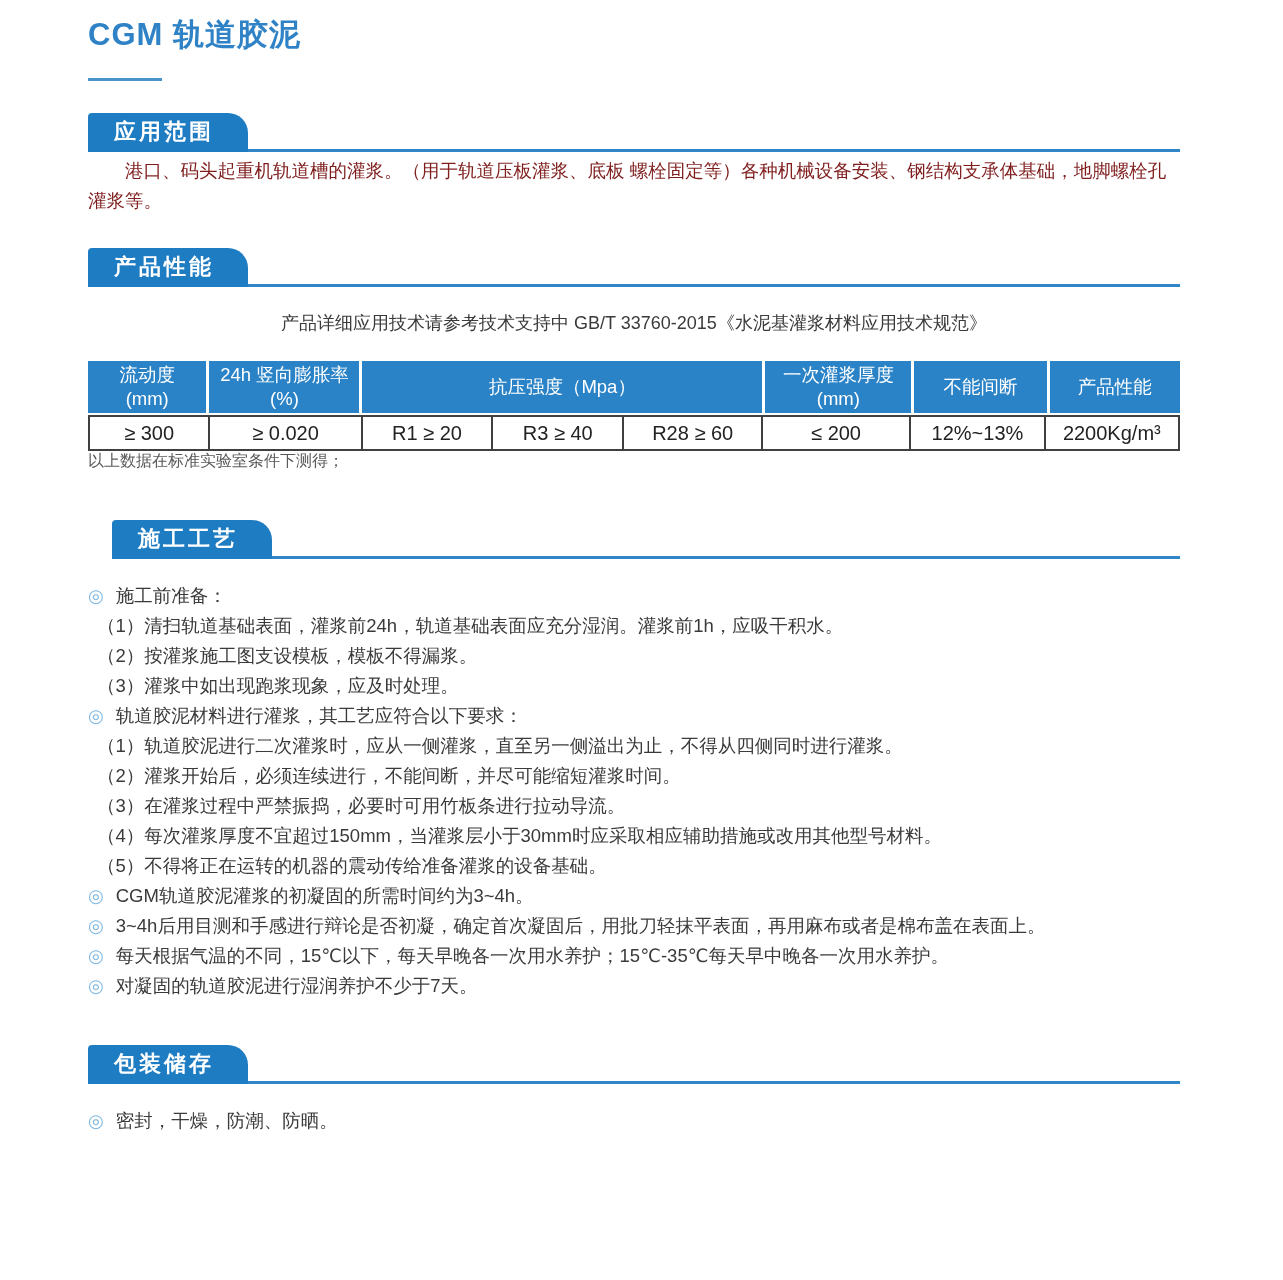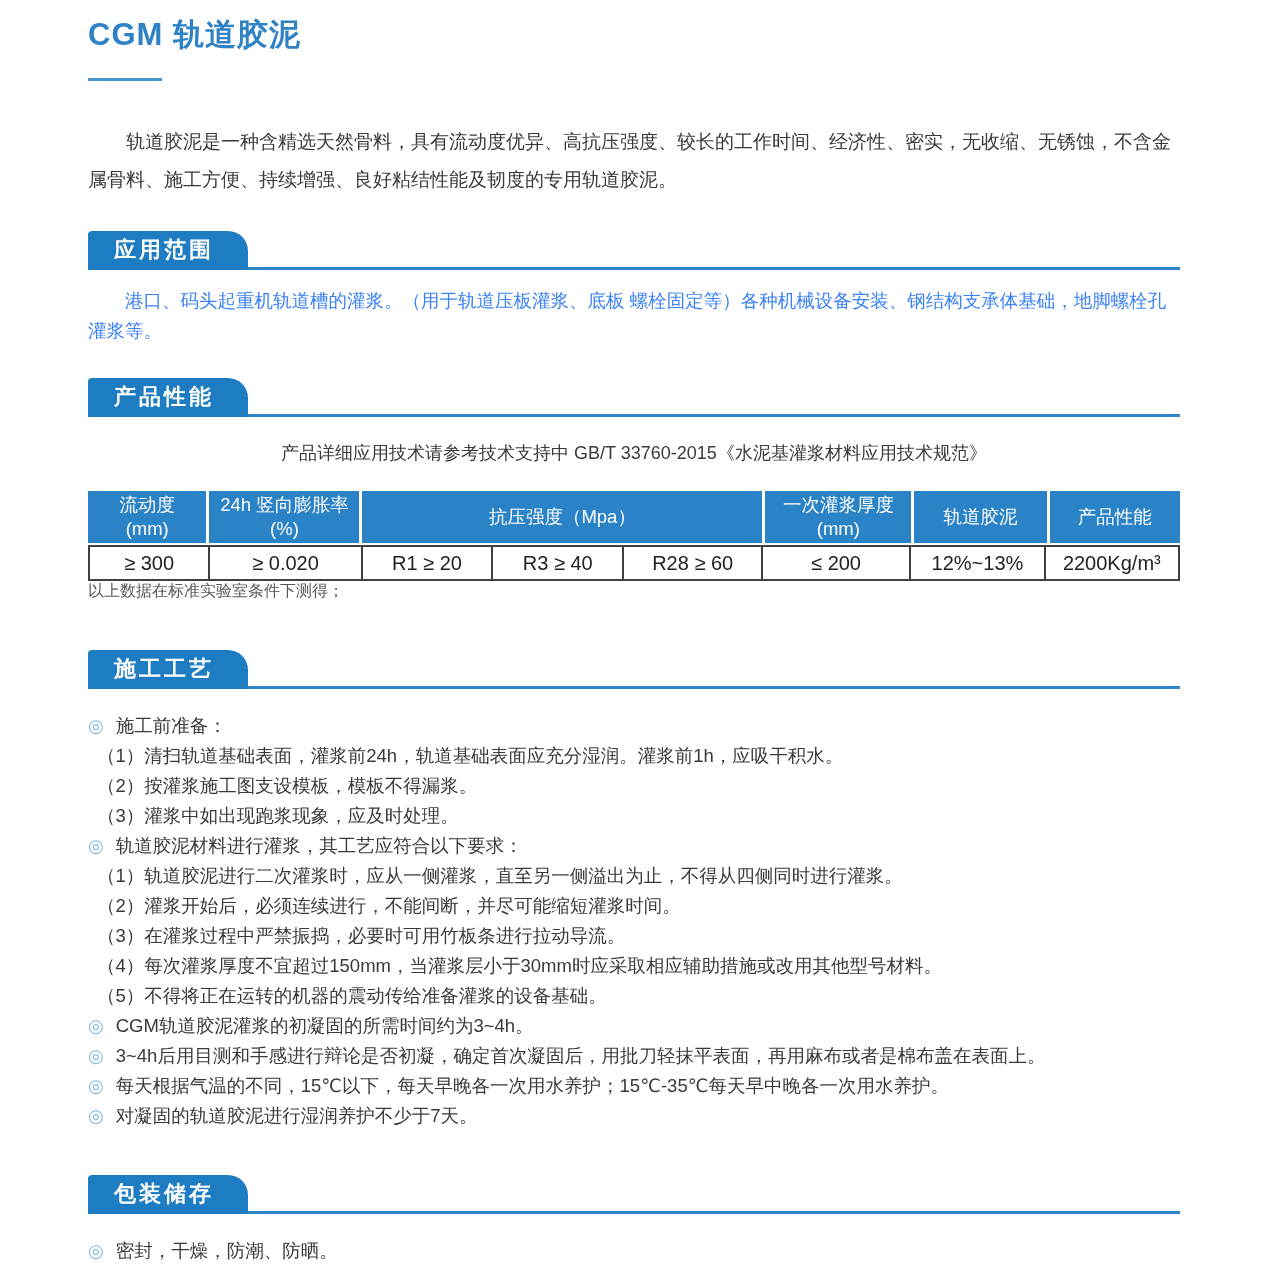--- a/index.html
+++ b/index.html
@@ -58,28 +58,28 @@
     background:#1e7cc2;
     color:#ffffff;
     font-size:22px;
     font-weight:bold;
     letter-spacing:3px;
     border-radius:4px 20px 0 0;
   }
 
   .sec-app-head   { margin-top:32px; }
   .sec-perf-head  { margin-top:32px; }
-  .sec-build-head { margin-top:48px; }
+  .sec-build-head { margin-top:48px;margin-left:24px; }
   .sec-store-head { margin-top:44px; }
 
   .app-body {
-    margin-top:16px;
+    margin-top:4px;
     font-size:18.5px;
     line-height:30px;
-    color:#3b82f6;
+    color:#7f1d1d;
     text-indent:2em;
   }
 
   .perf-note {
     margin-top:24px;
     text-align:center;
     font-size:18px;
     color:#3a3a3a;
   }
 
@@ -143,21 +143,20 @@
   .store-list li { line-height:30.5px; }
 </style>
 </head>
 <body>
 
 <div class="page">
 
   <h1 class="doc-title">CGM 轨道胶泥</h1>
   <div class="title-underline"></div>
 
-  <p class="intro">轨道胶泥是一种含精选天然骨料，具有流动度优异、高抗压强度、较长的工作时间、经济性、密实，无收缩、无锈蚀，不含金属骨料、施工方便、持续增强、良好粘结性能及韧度的专用轨道胶泥。</p>
 
   <div class="sec-head sec-app-head">
     <div class="sec-rule"></div>
     <div class="sec-badge">应用范围</div>
   </div>
   <p class="app-body">港口、码头起重机轨道槽的灌浆。（用于轨道压板灌浆、底板 螺栓固定等）各种机械设备安装、钢结构支承体基础，地脚螺栓孔灌浆等。</p>
 
   <div class="sec-head sec-perf-head">
     <div class="sec-rule"></div>
     <div class="sec-badge">产品性能</div>
@@ -166,21 +165,21 @@
 
   <div class="spec-table">
     <div class="spec-grid spec-head">
       <div class="hc">流动度
 (mm)</div>
       <div class="hc">24h 竖向膨胀率
 (%)</div>
       <div class="hc hc-span3">抗压强度（Mpa）</div>
       <div class="hc">一次灌浆厚度
 (mm)</div>
-      <div class="hc">轨道胶泥</div>
+      <div class="hc">不能间断</div>
       <div class="hc">产品性能</div>
     </div>
     <div class="spec-grid spec-body">
       <div class="bc">≥ 300</div>
       <div class="bc">≥ 0.020</div>
       <div class="bc">R1 ≥ 20</div>
       <div class="bc">R3 ≥ 40</div>
       <div class="bc">R28 ≥ 60</div>
       <div class="bc">≤ 200</div>
       <div class="bc">12%~13%</div>

